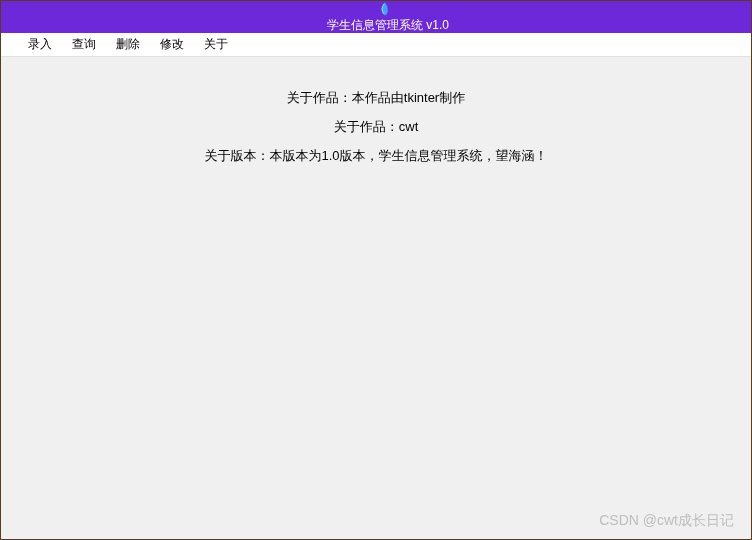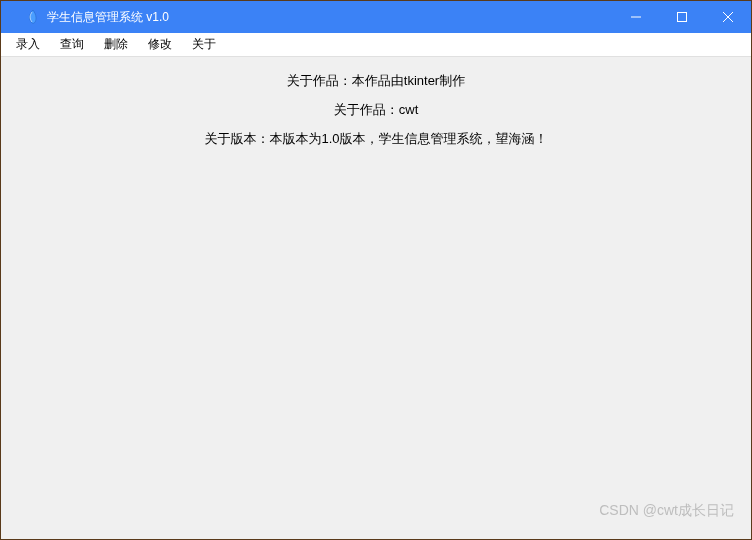--- a/index.html
+++ b/index.html
@@ -16,25 +16,26 @@
     }
     .window {
       width: 752px;
       height: 540px;
       border: 1px solid #5a3a1a;
       display: flex;
       flex-direction: column;
     }
     .titlebar {
       height: 32px;
-      background: #3b82f6;
+      background: #6d28d9;
       display: flex;
       align-items: center;
       padding-left: 24px;
       color: #ffffff;
+      flex-direction: column;
     }
     .titlebar-icon {
       width: 16px;
       height: 16px;
       margin-right: 6px;
       display: flex;
       align-items: center;
       justify-content: center;
     }
     .titlebar-title {
@@ -54,48 +55,49 @@
       justify-content: center;
       color: #ffffff;
       font-size: 10px;
       cursor: pointer;
     }
     .menubar {
       height: 24px;
       background: #ffffff;
       display: flex;
       align-items: center;
-      padding-left: 5px;
+      padding-left: 17px;
       border-bottom: 1px solid #e0e0e0;
       font-size: 12px;
       color: #000000;
     }
     .menu-item {
       padding: 3px 10px;
       cursor: pointer;
     }
     .content {
       flex: 1;
       background: #f0f0f0;
       display: flex;
       flex-direction: column;
       align-items: center;
       padding-top: 14px;
       font-size: 13px;
       color: #000000;
       line-height: 1.6;
+      margin-top: 17px;
     }
     .about-line {
       margin-bottom: 8px;
       text-align: center;
     }
     .watermark {
       position: absolute;
       right: 18px;
-      bottom: 20px;
+      bottom: 10px;
       color: rgba(128,128,128,0.45);
       font-size: 14px;
       pointer-events: none;
     }
   </style>
 </head>
 <body>
 
 <div class="window">
   <div class="titlebar">

